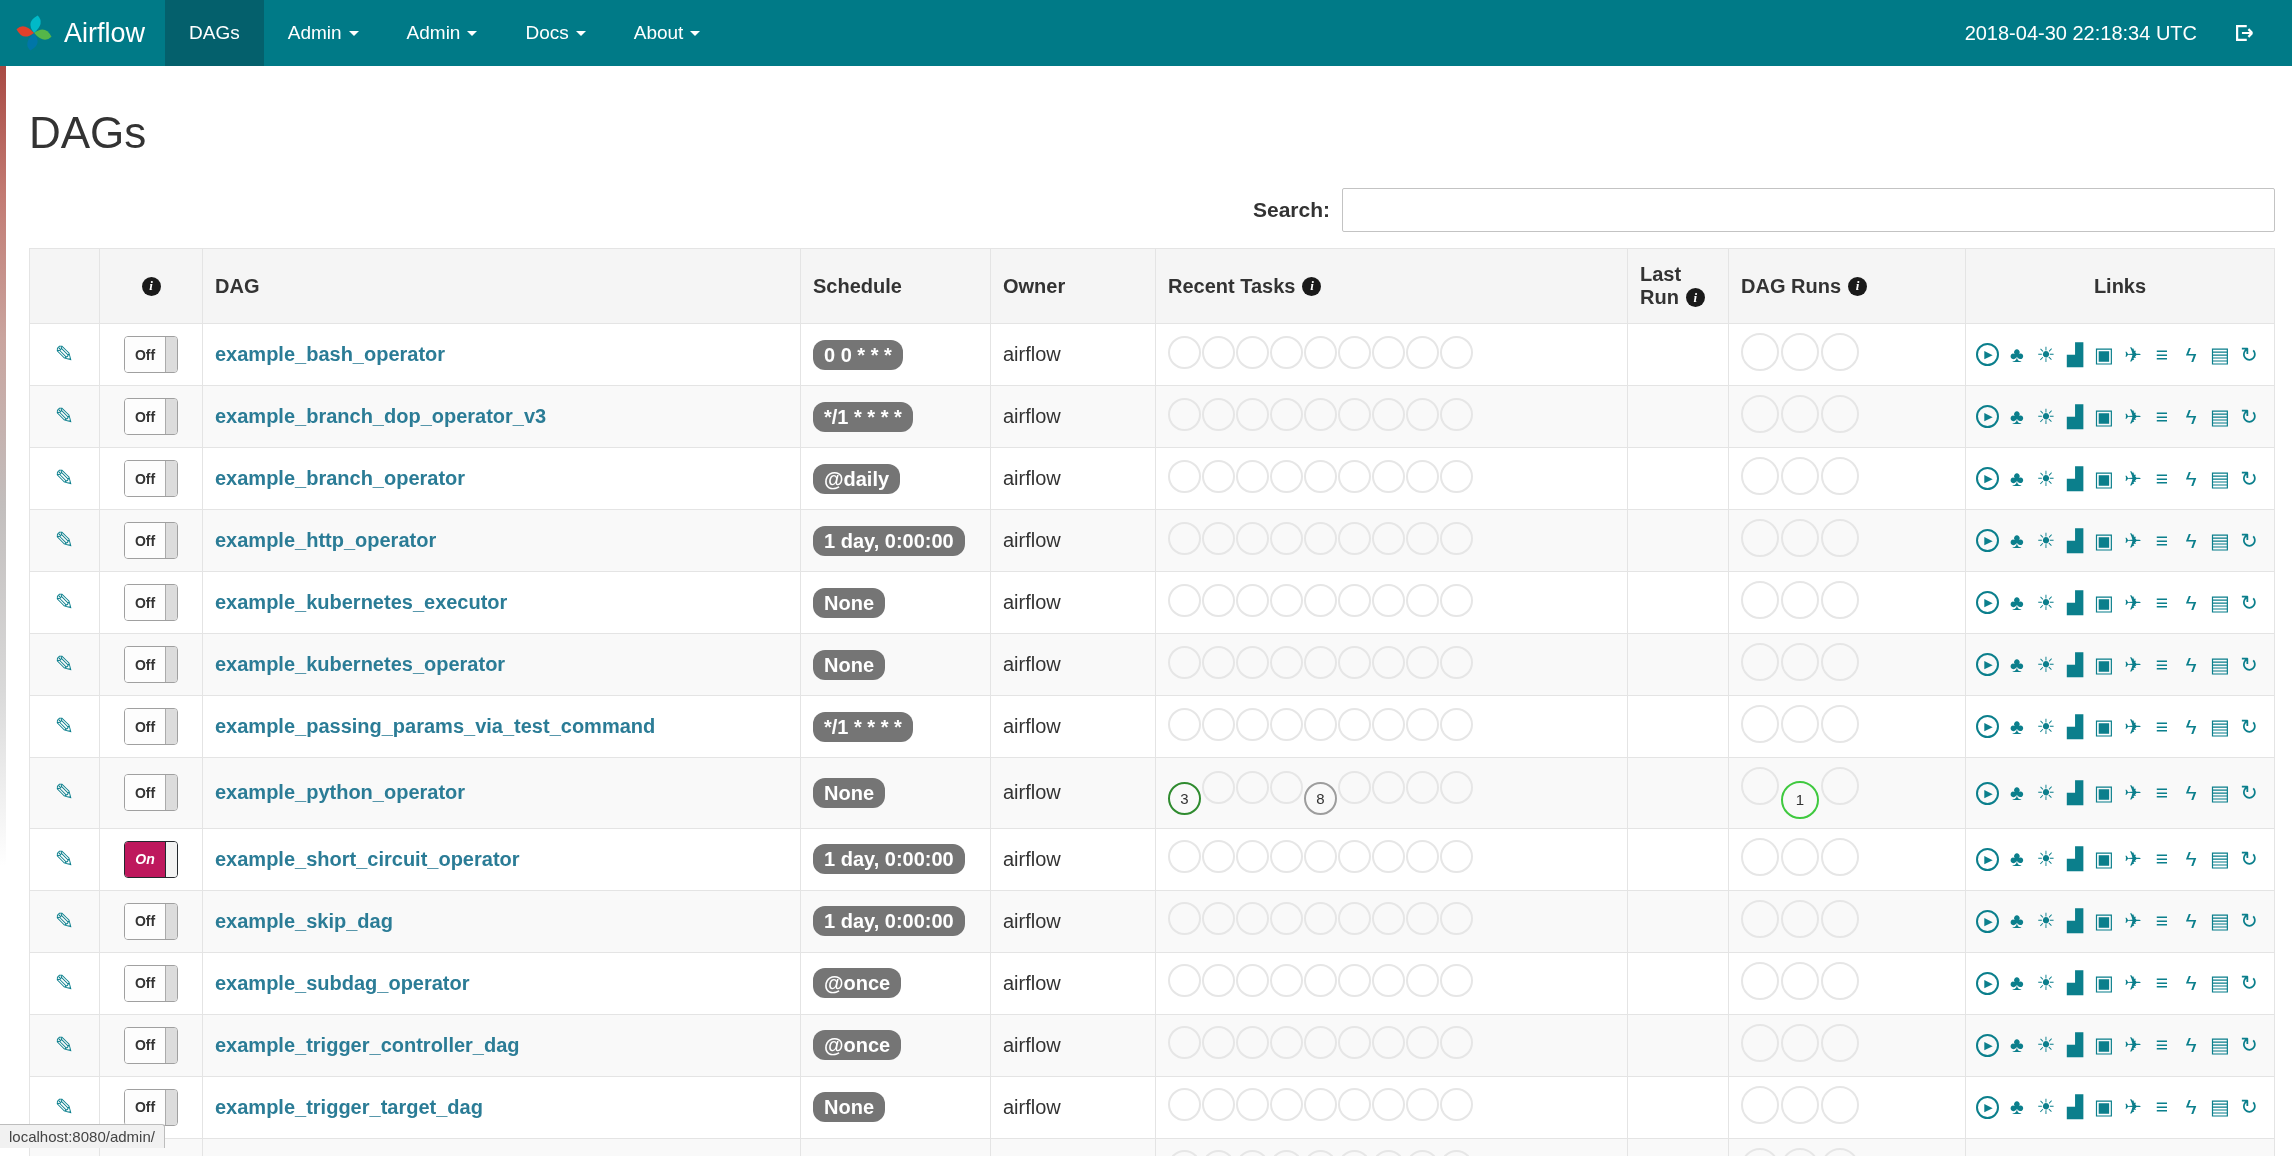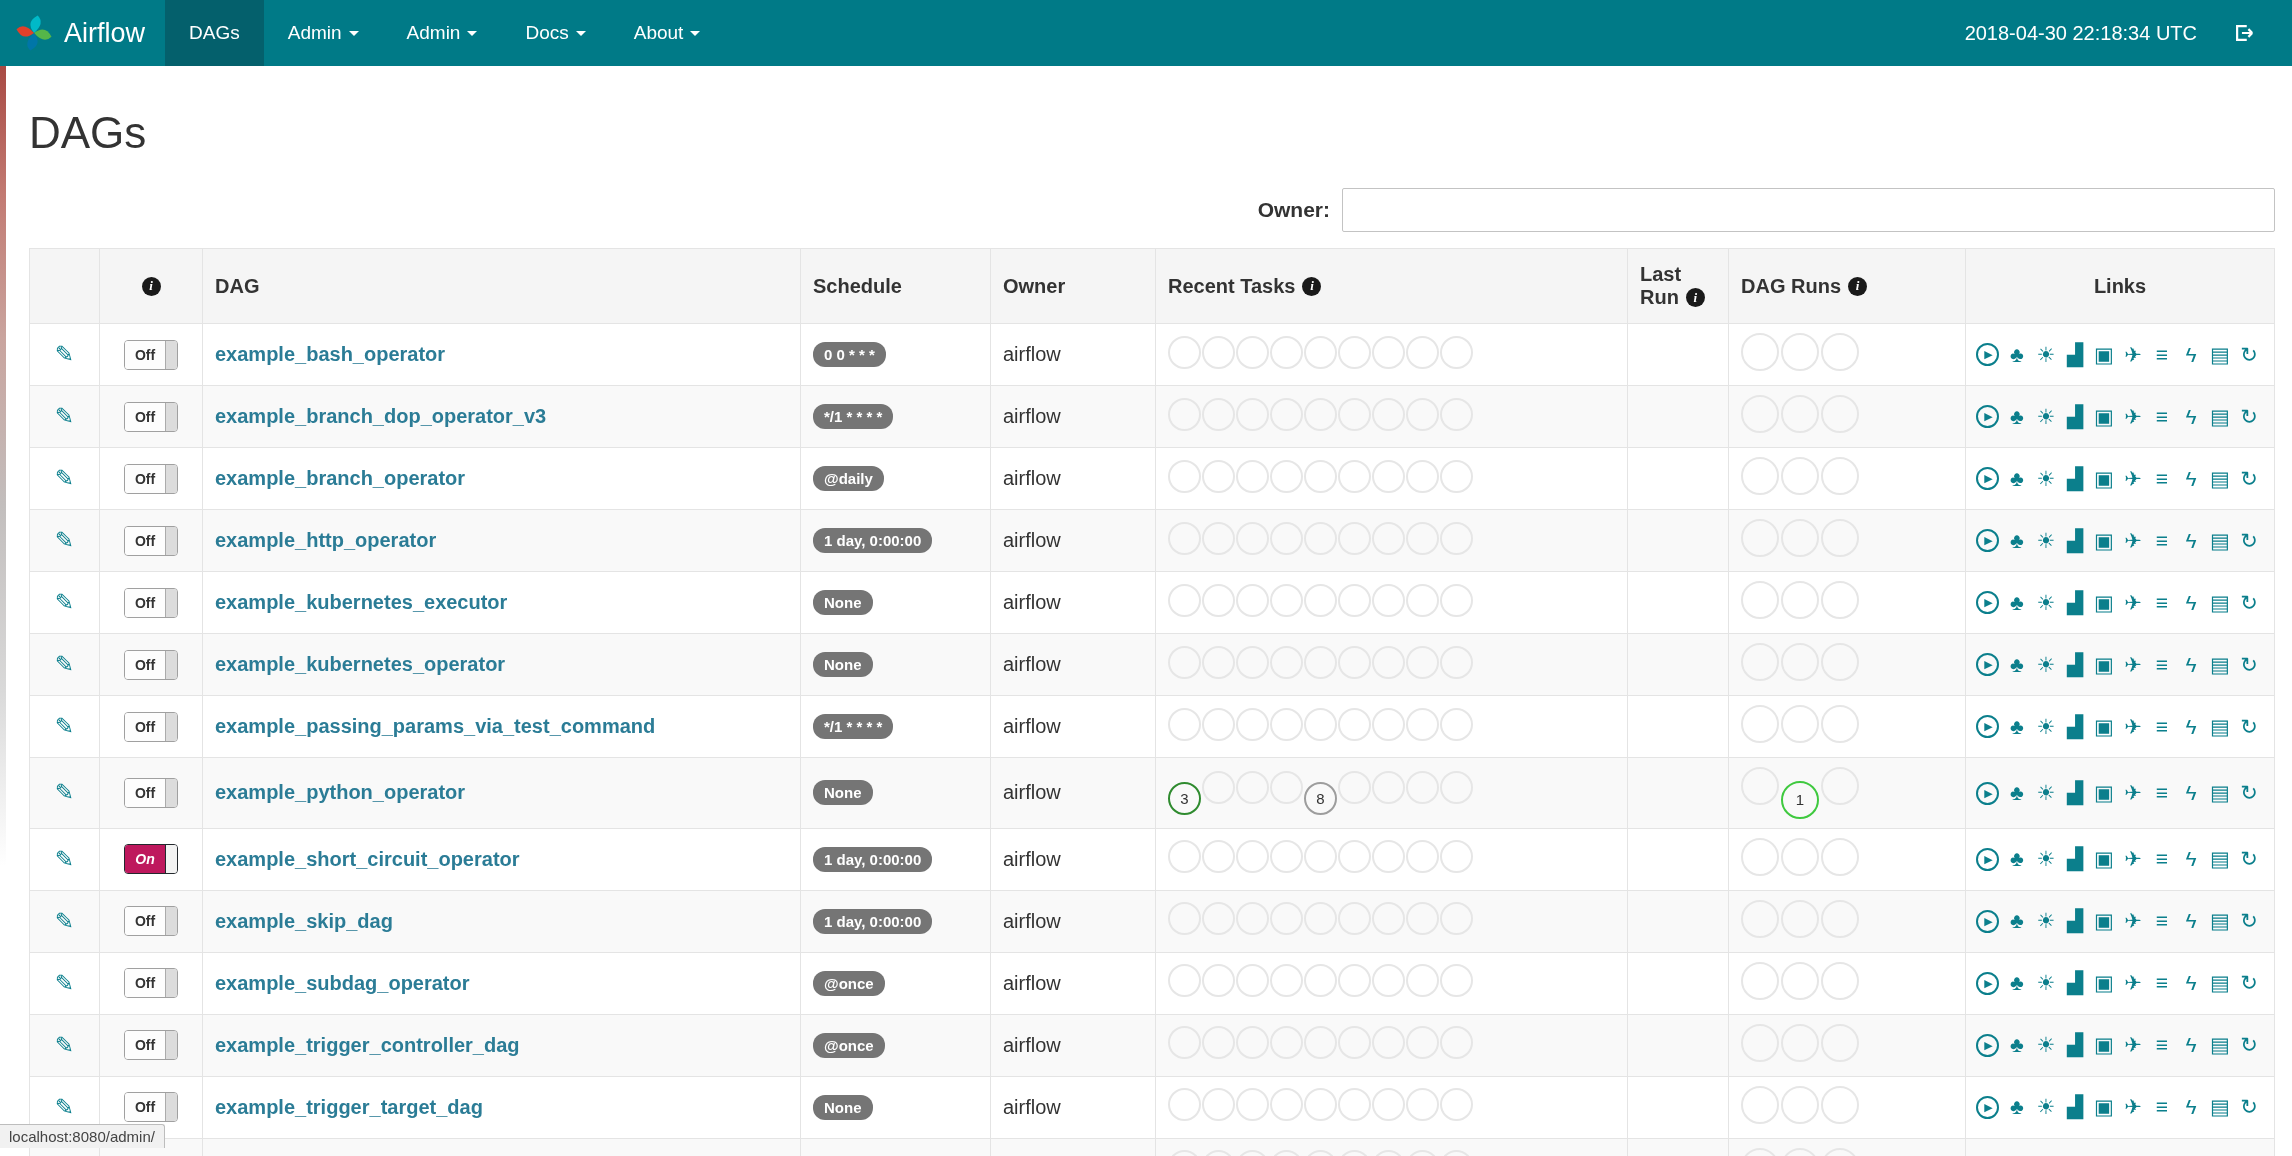--- a/index.html
+++ b/index.html
@@ -80,21 +80,21 @@
   .c-center { text-align: center !important; }
   .c-circles { white-space: nowrap; }
   th.c-links-h { text-align: center !important; }
   td.c-links { white-space: nowrap; padding-left: 10px; }
 
   .dag-link { color: #2b7c96; text-decoration: none; cursor: pointer; font-weight: bold; }
   .edit-icon { color: #0a7f8d; font-size: 23px; cursor: pointer; }
 
   .sched-badge {
     display: inline-block; background: #757575; color: #fff;
-    font-size: 15px; font-weight: bold; padding: 5px 11px;
+    font-size: 20px; font-weight: bold; padding: 5px 11px;
     border-radius: 12px; line-height: 1; white-space: nowrap;
   }
 
   .circle {
     display: inline-flex; align-items: center; justify-content: center;
     width: 33px; height: 33px;
     border: 2px solid #e6e6e6; border-radius: 50%;
     margin-right: 1px; font-size: 15px; color: #333; background: transparent;
   }
   .circle.big { width: 38px; height: 38px; margin-right: 2px; }
@@ -114,21 +114,21 @@
     width: 19px; height: 19px; border-radius: 50%;
     background: #1a1a1a; color: #fff;
     font-size: 13px; font-weight: bold; font-style: italic;
     font-family: "Liberation Serif", serif;
     margin-left: 7px; vertical-align: middle; position: relative; top: -1px;
   }
   .info-dot.solo { margin-left: 0; }
 
   
   .switch {
-    display: inline-flex; align-items: stretch; height: 30px; min-width: 54px;
+    display: inline-flex; align-items: stretch; height: 37px; min-width: 54px;
     border: 1px solid #a0a0a0; border-radius: 4px; overflow: hidden;
     cursor: pointer; font-size: 14px; font-weight: bold;
   }
   .switch .sw-label { display: flex; align-items: center; justify-content: center; flex: 1; padding: 0 9px; }
   .switch .sw-knob { width: 12px; }
   .switch.off .sw-label { background: #fdfdfd; color: #333; }
   .switch.off .sw-knob { background: #dcdcdc; border-left: 1px solid #ababab; }
   .switch.on { border-color: #23282d; }
   .switch.on .sw-label { background: #be185d; color: #fff; font-style: italic; }
   .switch.on .sw-knob { background: #f2f2f2; border-left: 1px solid #23282d; }
@@ -185,21 +185,21 @@
     </span>
   </div>
 </div>
 
 <div class="edge-artifact"></div>
 
 <div class="content">
   <h2 class="page-title">DAGs</h2>
 
   <div class="search-row">
-    <span class="search-label">Owner:</span>
+    <span class="search-label">Search:</span>
     <input type="text" class="search-input" value="" style="">
   </div>
 
   <table class="dags">
     <colgroup>
       <col style="width:70px">
         <col style="width:103px">
         <col style="width:598px">
       <col style="width:190px">
         <col style="width:165px">

